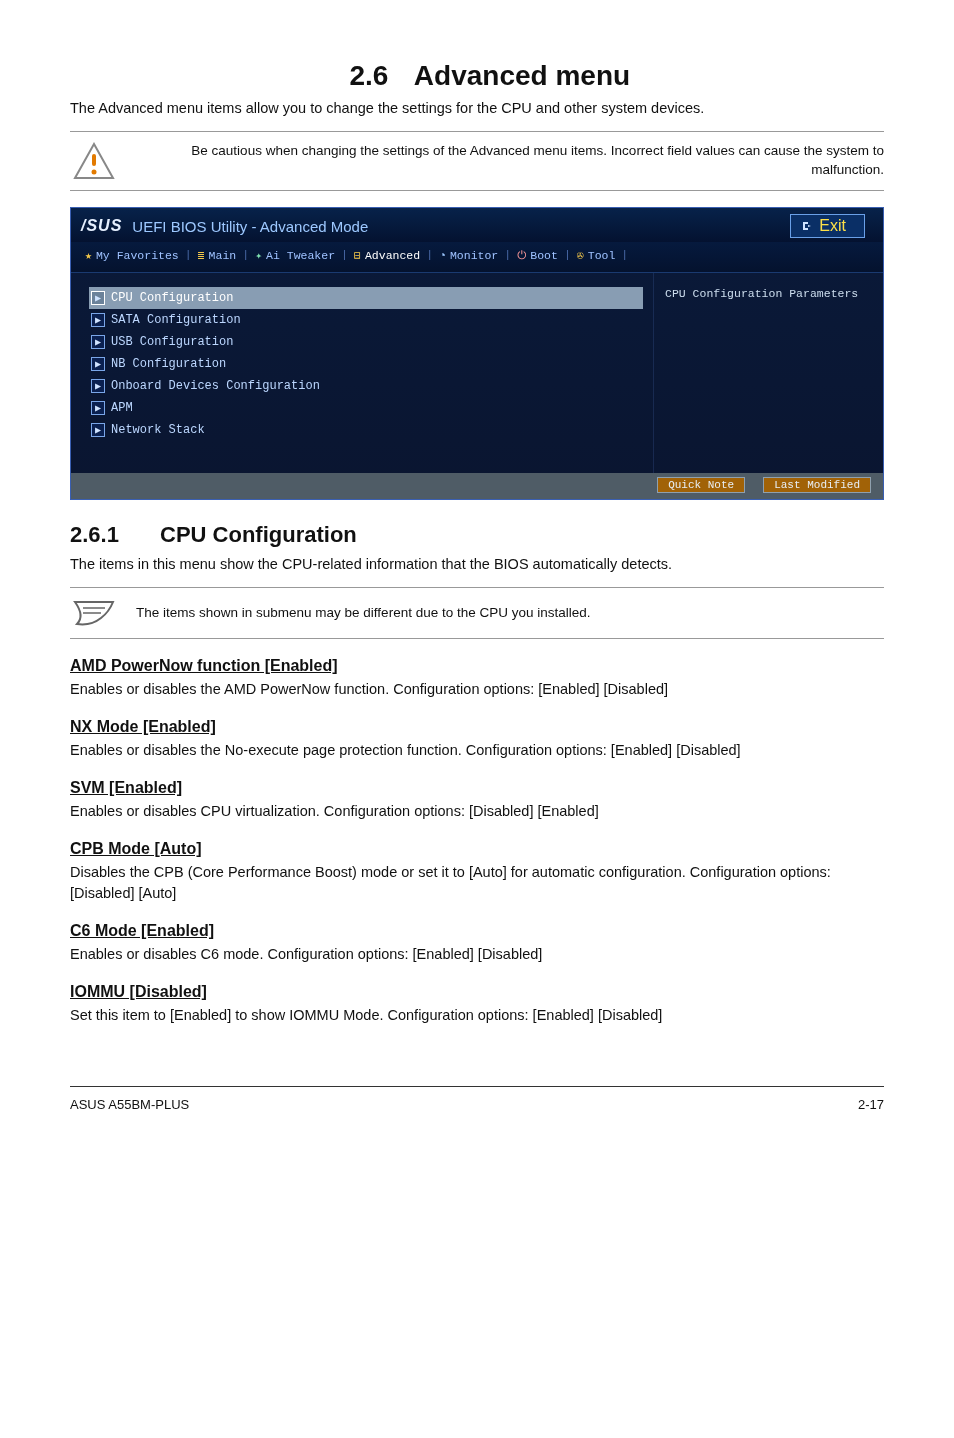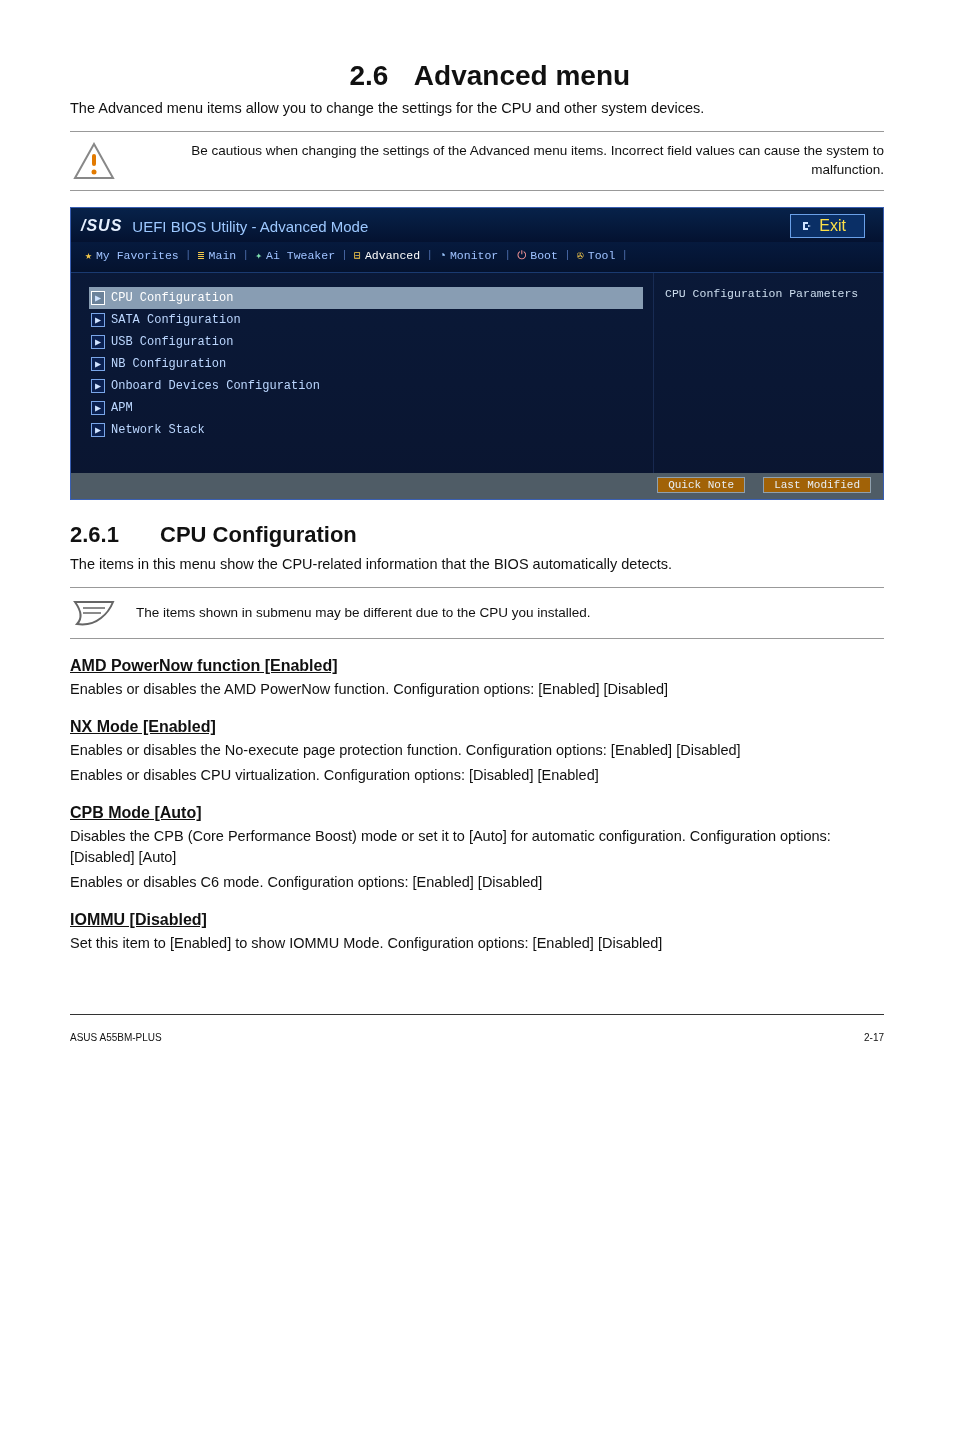--- a/index.html
+++ b/index.html
@@ -160,22 +160,22 @@
   }
   .bios-footer .pill {
     background: #a16207;
     border: 1px solid #8fa0ae;
     padding: 1px 10px;
   }
 
   .page-footer {
     margin-top: 60px;
     border-top: 1px solid #333;
-    padding-top: 17px;
-    font-size: 10px;
+    padding-top: 10px;
+    font-size: 13px;
     display: flex;
     justify-content: space-between;
   }
 </style>
 </head>
 <body>
 
 <div class="h1">
   <span class="num">2.6</span><span>Advanced menu</span>
 </div>
@@ -302,27 +302,29 @@
 
 <div>
   <div class="h3">AMD PowerNow function [Enabled]</div>
   <p class="body-text">Enables or disables the AMD PowerNow function. Configuration options: [Enabled] [Disabled]</p>
 </div>
 <div>
   <div class="h3">NX Mode [Enabled]</div>
   <p class="body-text">Enables or disables the No-execute page protection function. Configuration options: [Enabled] [Disabled]</p>
 </div>
 <div>
+  <div class="h3">SVM [Enabled]</div>
   <p class="body-text">Enables or disables CPU virtualization. Configuration options: [Disabled] [Enabled]</p>
 </div>
 <div>
   <div class="h3">CPB Mode [Auto]</div>
   <p class="body-text">Disables the CPB (Core Performance Boost) mode or set it to [Auto] for automatic configuration. Configuration options: [Disabled] [Auto]</p>
 </div>
 <div>
+  <div class="h3">C6 Mode [Enabled]</div>
   <p class="body-text">Enables or disables C6 mode. Configuration options: [Enabled] [Disabled]</p>
 </div>
 <div>
   <div class="h3">IOMMU [Disabled]</div>
   <p class="body-text">Set this item to [Enabled] to show IOMMU Mode. Configuration options: [Enabled] [Disabled]</p>
 </div>
 
 <div class="page-footer">
   <span>ASUS A55BM-PLUS</span>
   <span>2-17</span>

